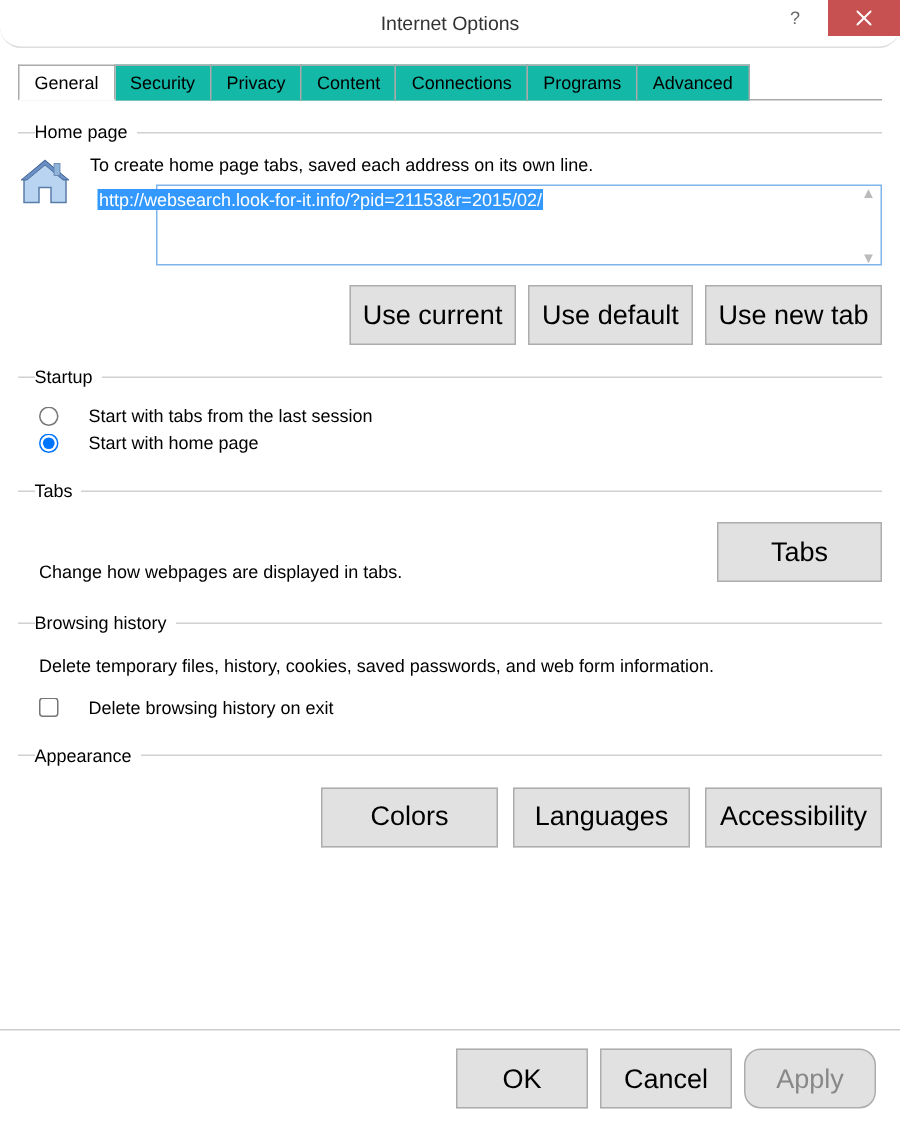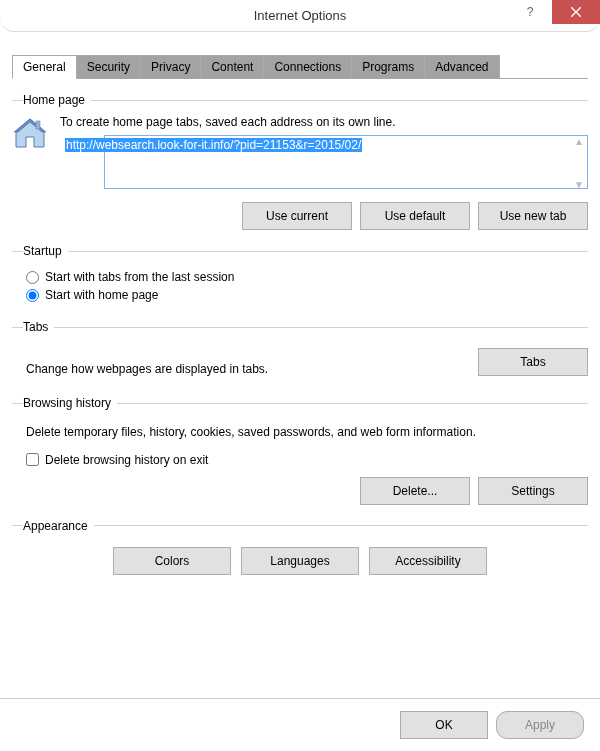--- a/index.html
+++ b/index.html
@@ -6,44 +6,44 @@
 body { margin: 0; background: #fff; width: 600px; height: 751px; position: relative; }
 
 .titlebar { height: 32px; background: #fff; border-bottom: 1px solid #ddd; display: flex; align-items: center; justify-content: center; position: relative; border-radius: 14px; }
 .titlebar-title { font-size: 13px; color: #333; }
 .titlebar-help { position: absolute; right: 48px; top: 0; width: 44px; height: 24px; display: flex; align-items: center; justify-content: center; color: #666; cursor: pointer; }
 .titlebar-close { position: absolute; right: 0; top: 0; width: 48px; height: 24px; background: #c75050; display: flex; align-items: center; justify-content: center; color: #fff; cursor: pointer; }
 .titlebar-close svg { width: 10px; height: 10px; }
 
 .dialog-body { padding: 10px 12px 0 12px; }
 
-.tabs { display: flex; border-bottom: 1px solid #aaa; margin-top: 12px; }
-.tab { padding: 4px 10px; border: 1px solid #aaa; border-bottom: none; background: #a3a3a3; margin-right: -1px; cursor: pointer; position: relative; top: 1px; }
+.tabs { display: flex; border-bottom: 1px solid #aaa; margin-top: 0; }
+.tab { padding: 4px 10px; border: 1px solid #aaa; border-bottom: none; background: #14b8a6; margin-right: -1px; cursor: pointer; position: relative; top: 1px; }
 .tab.active { background: #fff; border-bottom: 1px solid #fff; z-index: 2; }
 
 fieldset { border: none; border-top: 1px solid #d0d0d0; margin: 14px 0 0 0; padding: 8px 0 0 0; }
 legend { padding: 0 6px 0 0; font-size: 12px; color: #000; margin-left: 11px; }
 
 .home-row { display: flex; gap: 12px; align-items: flex-start; }
 .home-icon { width: 36px; flex: 0 0 36px; }
 .home-icon svg { width: 36px; height: 36px; }
 .home-content { flex: 1; }
 .home-help { margin-bottom: 6px; }
 .home-text { width: 100%; height: 54px; border: 1px solid #7eb4ea; padding: 2px 18px 2px 4px; resize: none; font-size: 12px; color: #000; background: #fff; position: relative; }
 .text-wrap { position: relative; padding-left: 44px; }
 .text-sel { position: absolute; left: 5px; top: 3px; background: #3399ff; color: #fff; padding: 0 1px; font-size: 12px; pointer-events: none; white-space: nowrap; overflow: hidden; max-width: calc(100% - 28px); }
 .text-scroll { position: absolute; right: 1px; top: 1px; bottom: 1px; width: 16px; display: flex; flex-direction: column; justify-content: space-between; }
 .text-scroll span { color: #bbb; font-size: 10px; text-align: center; line-height: 12px; }
 
 .btn-row { display: flex; justify-content: flex-end; gap: 8px; margin-top: 10px; }
-.btn-row.appearance { justify-content: center; gap: 10px; }
-.btn { min-width: 110px; height: 28px; border: 1px solid #adadad; background: #e1e1e1; cursor: pointer; font-size: 12px; padding: 0 8px; }
+.btn-row.appearance { justify-content: flex-end; gap: 10px; }
+.btn { min-width: 110px; height: 40px; border: 1px solid #adadad; background: #e1e1e1; cursor: pointer; font-size: 18px; padding: 0 8px; }
 .btn.disabled { color: #888; cursor: default; border-radius: 11px; }
 
-.radio-row, .check-row { display: flex; align-items: center; gap: 6px; margin: 4px 0 4px 14px; }
+.radio-row, .check-row { display: flex; align-items: center; gap: 20px; margin: 4px 0 4px 14px; }
 .radio-row input, .check-row input { margin: 0; }
 
 .tabs-row { display: flex; align-items: flex-end; justify-content: space-between; padding: 6px 0 6px 14px; }
 .tabs-help { flex: 1; }
 
 .history-help { padding: 6px 0 8px 14px; line-height: 1.4; }
 
 .footer { position: absolute; bottom: 0; left: 0; right: 0; border-top: 1px solid #ccc; padding: 12px 16px; display: flex; justify-content: flex-end; gap: 8px; background: #fff; align-items: center; }
 .footer .btn { min-width: 88px; }
 </style>
@@ -121,32 +121,29 @@
     </div>
   </fieldset>
 
   <fieldset>
     <legend>Browsing history</legend>
     <div class="history-help">Delete temporary files, history, cookies, saved passwords, and web form information.</div>
     <label class="check-row">
       <input type="checkbox" style="">
       <span>Delete browsing history on exit</span>
     </label>
-    <div class="btn-row">
-      <button class="btn">Delete...</button>
-      <button class="btn">Settings</button>
-    </div>
   </fieldset>
 
   <fieldset>
     <legend>Appearance</legend>
     <div class="btn-row appearance" style="margin-top:6px">
       <button class="btn" style="min-width:118px">Colors</button>
       <button class="btn" style="min-width:118px">Languages</button>
       <button class="btn" style="min-width:118px">Accessibility</button>
     </div>
   </fieldset>
 </div>
 
 <div class="footer">
   <button class="btn">OK</button>
+  <button class="btn">Cancel</button>
   <button class="btn disabled">Apply</button>
 </div>
 
 </body></html>

